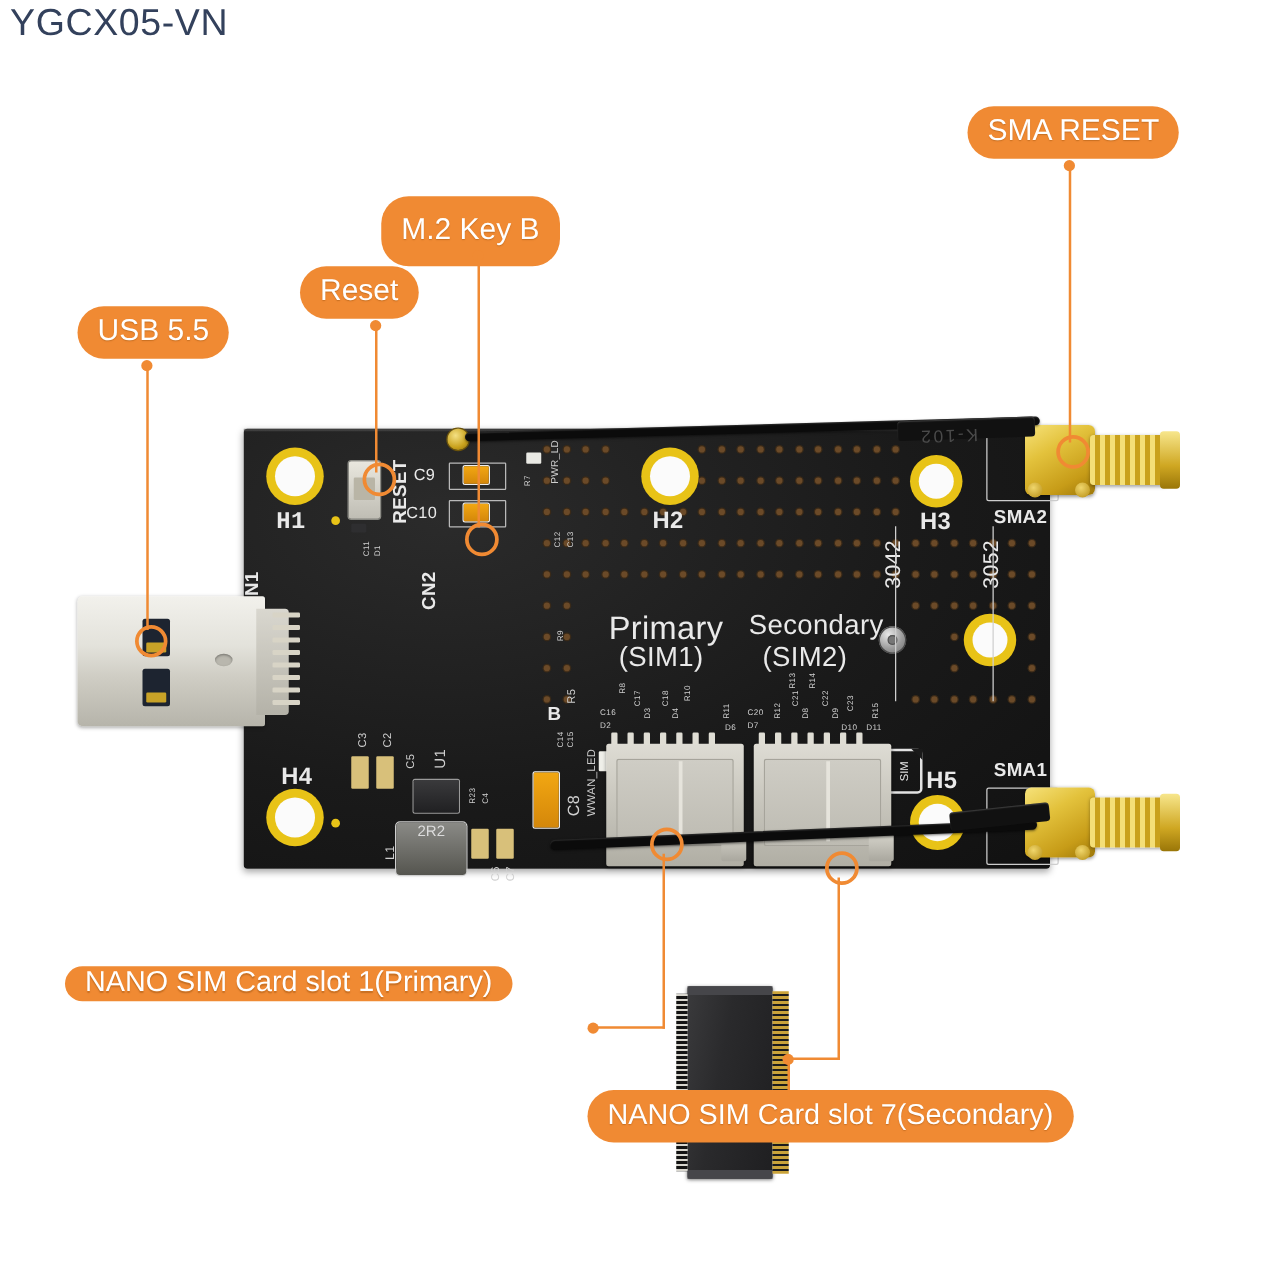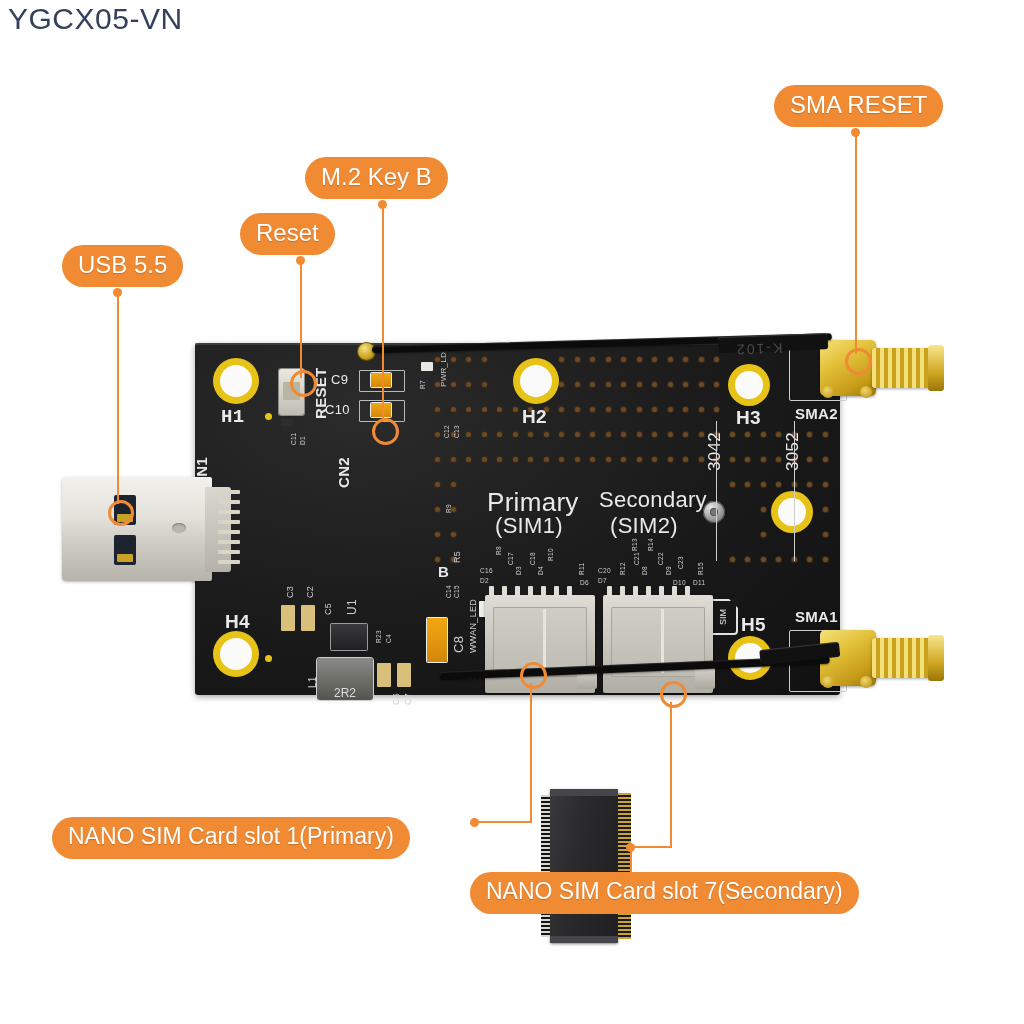--- a/index.html
+++ b/index.html
@@ -115,21 +115,21 @@
         box-shadow:inset 0 1px 1px rgba(255,255,255,.18);}
 
   
   .smd{position:absolute;background:#d8c07a;border-radius:1px;}
   .smd.dark{background:#2e2e30;}
   .cap{position:absolute;background:linear-gradient(180deg,#f2a712,#d4870a);border-radius:1px;
        box-shadow:0 0 0 1px #eee;}
   .pkg{position:absolute;background:linear-gradient(180deg,#3a3a3c,#202022);
        border-radius:1px;box-shadow:0 0 0 1px #9a9a9a;}
   .ind{position:absolute;background:linear-gradient(180deg,#8a8a86,#55554f);
-       border-radius:3px;box-shadow:0 0 0 1px #cfcfcf;display:flex;align-items:flex-end;
+       border-radius:3px;box-shadow:0 0 0 1px #cfcfcf;display:flex;align-items:flex-start;
        justify-content:center;color:#dcdcdc;font-size:12px;font-family:"Liberation Sans",sans-serif;}
   .btn-reset{position:absolute;left:84px;top:26px;width:25px;height:46px;
        background:linear-gradient(180deg,#e9e7de,#bfbdb4);border-radius:2px;
        box-shadow:0 0 0 1px #8b8b85;}
   .btn-reset:after{content:"";position:absolute;left:4px;top:13px;right:4px;height:18px;
        background:#b9b5a6;border-radius:1px;}
   .ufl{position:absolute;width:17px;height:17px;border-radius:50%;
        background:radial-gradient(circle at 38% 32%,#f4e083,#c9a21d 60%,#8f6e08 100%);
        box-shadow:0 0 0 1px #6d540a;}
   .simicon{position:absolute;width:26px;height:32px;border:2px solid #e2e2e2;border-radius:4px;}
@@ -484,31 +484,31 @@
 <div class="pill" style="left:62px;top:245px;height:42px;">USB 5.5</div>
 <div class="dot" style="left:113px;top:288px;"></div>
 <div class="lead v" style="left:117px;top:292px;height:212px;"></div>
 <div class="ring" style="left:108px;top:500px;width:20px;height:20px;"></div>
 
 <div class="pill" style="left:240px;top:213px;height:42px;">Reset</div>
 <div class="dot" style="left:296px;top:256px;"></div>
 <div class="lead v" style="left:300px;top:260px;height:118px;"></div>
 <div class="ring" style="left:290px;top:370px;width:21px;height:21px;"></div>
 
-<div class="pill" style="left:305px;top:157px;height:42px;">M.2 Key B</div>
+<div class="pill" style="left:305px;top:157px;height:56px;">M.2 Key B</div>
 <div class="dot" style="left:378px;top:200px;"></div>
 <div class="lead v" style="left:382px;top:204px;height:218px;"></div>
 <div class="ring" style="left:372px;top:418px;width:21px;height:21px;"></div>
 
 <div class="pill" style="left:774px;top:85px;height:42px;">SMA RESET</div>
 <div class="dot" style="left:851px;top:128px;"></div>
 <div class="lead v" style="left:855px;top:132px;height:222px;"></div>
 <div class="ring" style="left:845px;top:348px;width:21px;height:21px;"></div>
 
-<div class="pill sm" style="left:52px;top:817px;height:42px;">NANO SIM Card slot 1(Primary)</div>
+<div class="pill sm" style="left:52px;top:773px;height:28px;">NANO SIM Card slot 1(Primary)</div>
 <div class="dot" style="left:470px;top:818px;"></div>
 <div class="lead h" style="left:474px;top:821px;width:58px;"></div>
 <div class="lead v" style="left:530px;top:683px;height:140px;"></div>
 <div class="ring" style="left:520px;top:662px;width:21px;height:21px;"></div>
 
 <div class="pill sm" style="left:470px;top:872px;height:42px;">NANO SIM Card slot 7(Secondary)</div>
 <div class="dot" style="left:626px;top:843px;"></div>
 <div class="lead v" style="left:630px;top:847px;height:30px;"></div>
 <div class="lead h" style="left:630px;top:846px;width:42px;"></div>
 <div class="lead v" style="left:670px;top:702px;height:146px;"></div>

